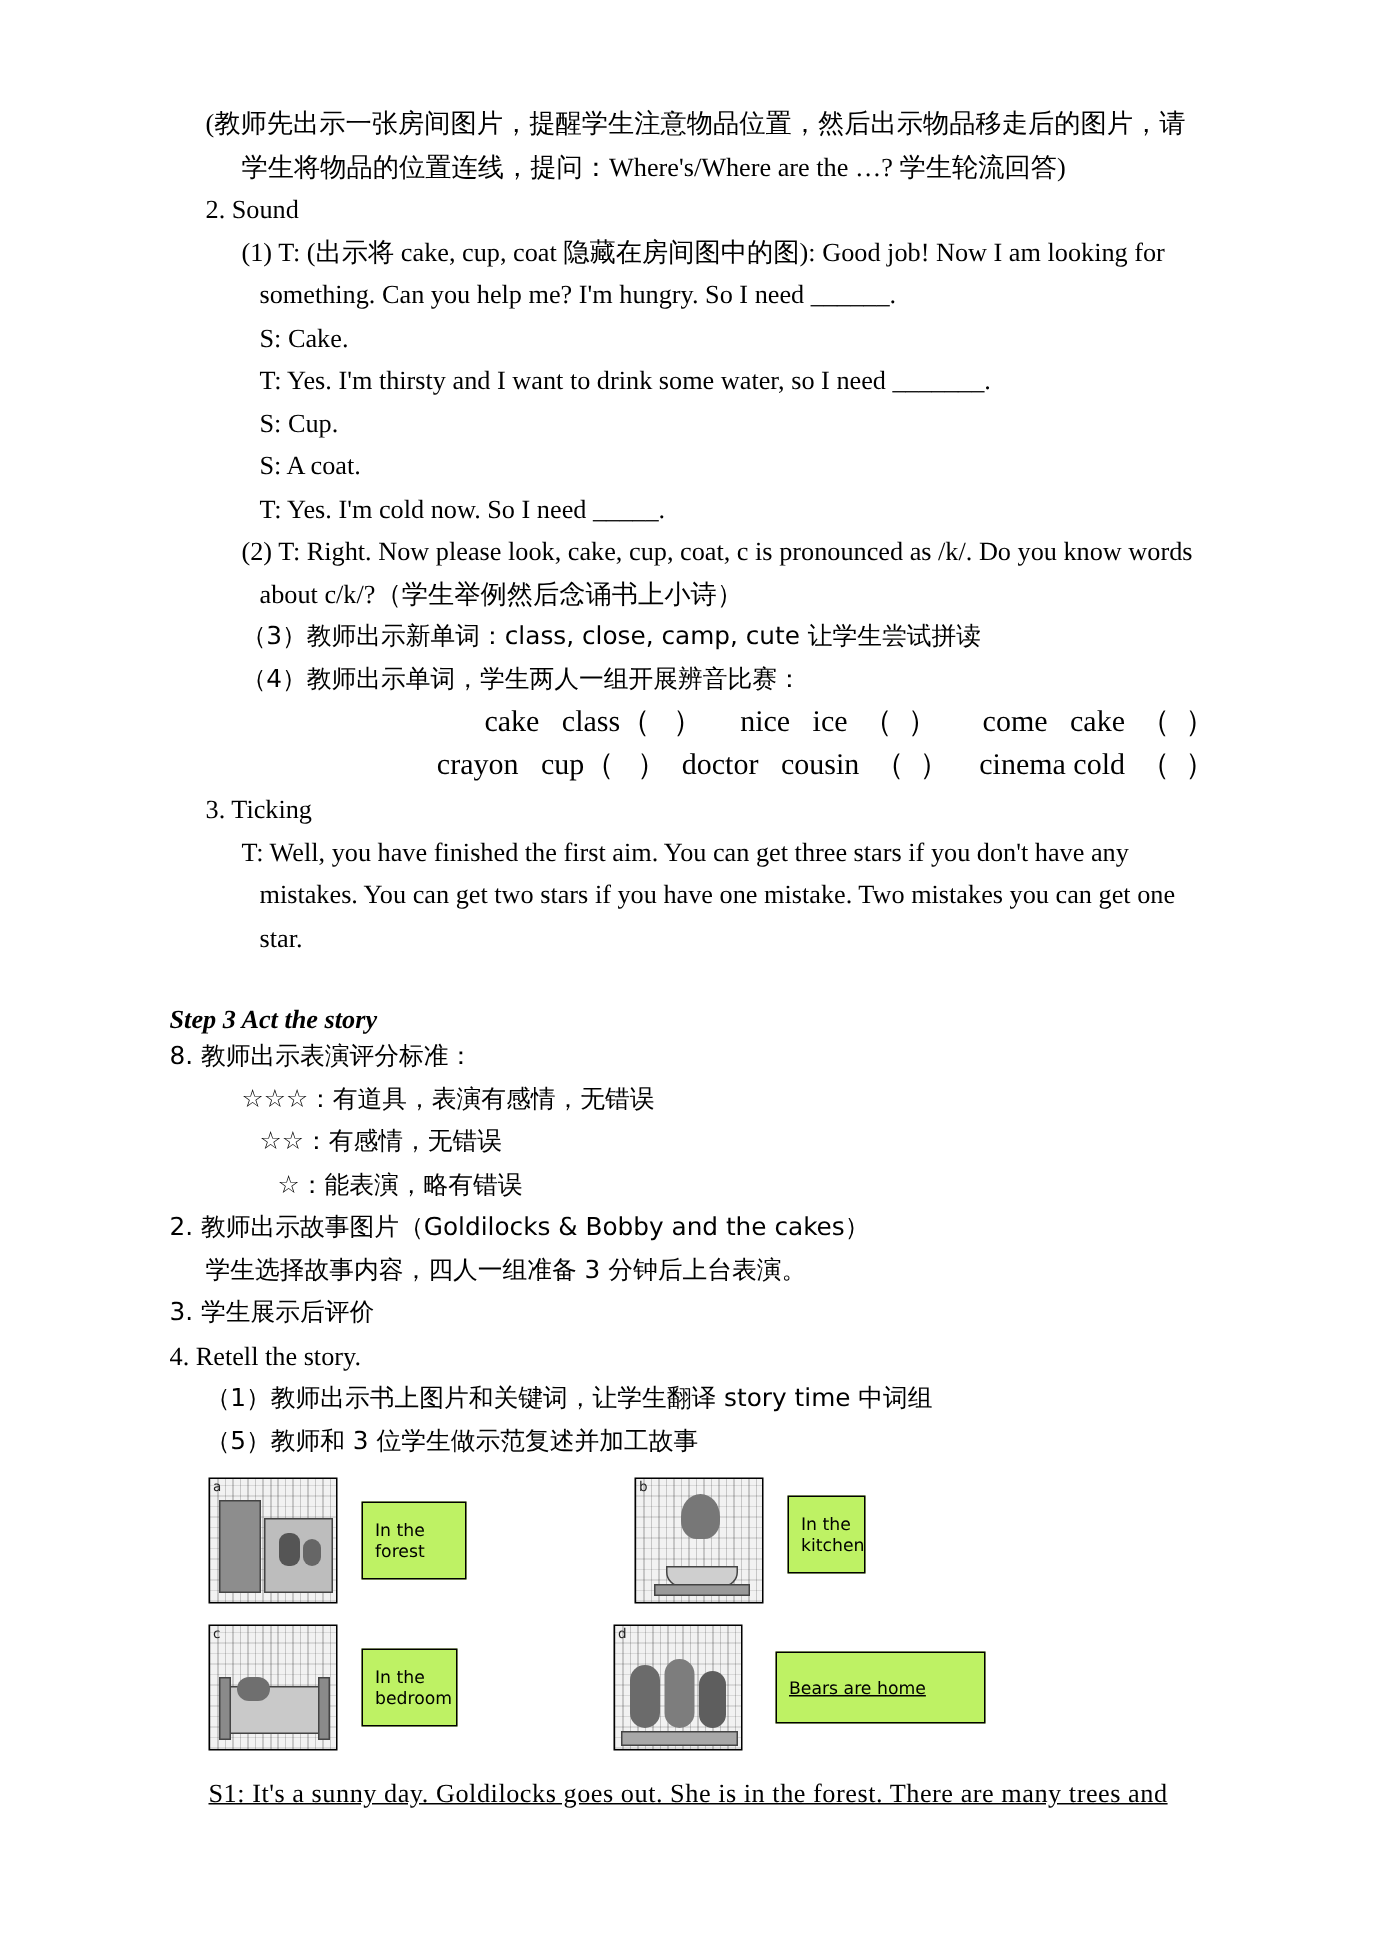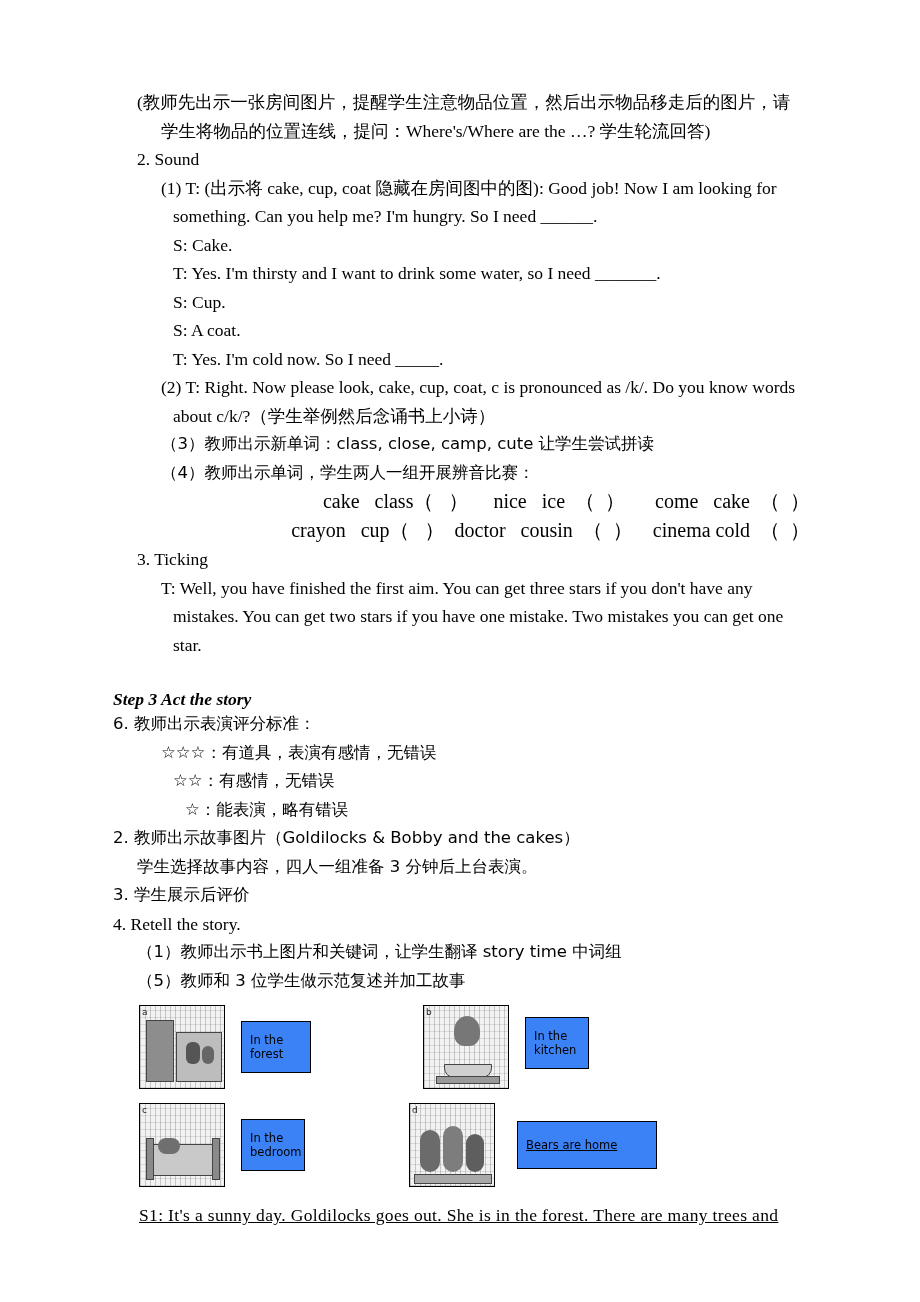--- a/index.html
+++ b/index.html
@@ -12,21 +12,21 @@
     height: 1302px;
     font-family: "Liberation Serif", serif;
     color: #000000;
     overflow: hidden;
   }
   .page {
     position: relative;
     width: 920px;
     height: 1302px;
     box-sizing: border-box;
-    padding: 88px 110px 0 113px;
+    padding: 68px 110px 0 113px;
   }
   .para {
     font-size: 17.5px;
     line-height: 28.5px;
     margin: 0;
   }
   .indent-hang {
     padding-left: 24px;
     text-indent: -24px;
   }
@@ -79,24 +79,24 @@
   .pic-box.second { margin-left: 0; }
   .label-box {
     border: 1px solid #000;
     box-sizing: border-box;
     font-family: "DejaVu Sans", "Liberation Sans", sans-serif;
     font-size: 11.5px;
     line-height: 14px;
     padding: 8px 8px;
     display: flex;
     align-items: center;
-    background: #3b82f6;
+    background: #bef264;
   }
   .label-1 { width: 70px; height: 52px; margin-left: 16px; margin-top: 16px; }
-  .label-2 { width: 64px; height: 52px; margin-left: 16px; margin-top: 12px; }
+  .label-2 { width: 52px; height: 52px; margin-left: 16px; margin-top: 12px; }
   .label-3 { width: 64px; height: 52px; margin-left: 16px; margin-top: 16px; }
   .label-4 { width: 140px; height: 48px; margin-left: 22px; margin-top: 18px; text-decoration: underline; }
   .gap-a { width: 112px; }
   .gap-b { width: 104px; }
   .final-line {
     margin-top: 4px;
     margin-left: 26px;
     font-size: 17.5px;
     line-height: 28px;
     text-align: justify;
@@ -151,21 +151,21 @@
 
   <p class="para lvl2">3. Ticking</p>
   <p class="para lvl3 justify">T: Well, you have finished the first aim. You can get three stars if you don't have any</p>
   <p class="para lvl4 justify">mistakes. You can get two stars if you have one mistake. Two mistakes you can get one</p>
   <p class="para lvl4">star.</p>
 
   <div class="spacer-lg"></div>
 
   <p class="step-head lvl1">Step 3 Act the story</p>
 
-  <p class="para lvl1 cn">6.  教师出示表演评分标准：</p>
+  <p class="para lvl1 cn">8.  教师出示表演评分标准：</p>
   <p class="para lvl3 cn">☆☆☆：有道具，表演有感情，无错误</p>
   <p class="para lvl4 cn">☆☆：有感情，无错误</p>
   <p class="para cn" style="margin-left:72px;">☆：能表演，略有错误</p>
 
   <p class="para lvl1 cn">2. 教师出示故事图片（Goldilocks &amp; Bobby and the cakes）</p>
   <p class="para lvl2 cn">学生选择故事内容，四人一组准备 3 分钟后上台表演。</p>
   <p class="para lvl1 cn">3. 学生展示后评价</p>
   <p class="para lvl1">4. Retell the story.</p>
   <p class="para lvl2 cn">（1）教师出示书上图片和关键词，让学生翻译 story time  中词组</p>
   <p class="para lvl2 cn">（5）教师和 3 位学生做示范复述并加工故事</p>

